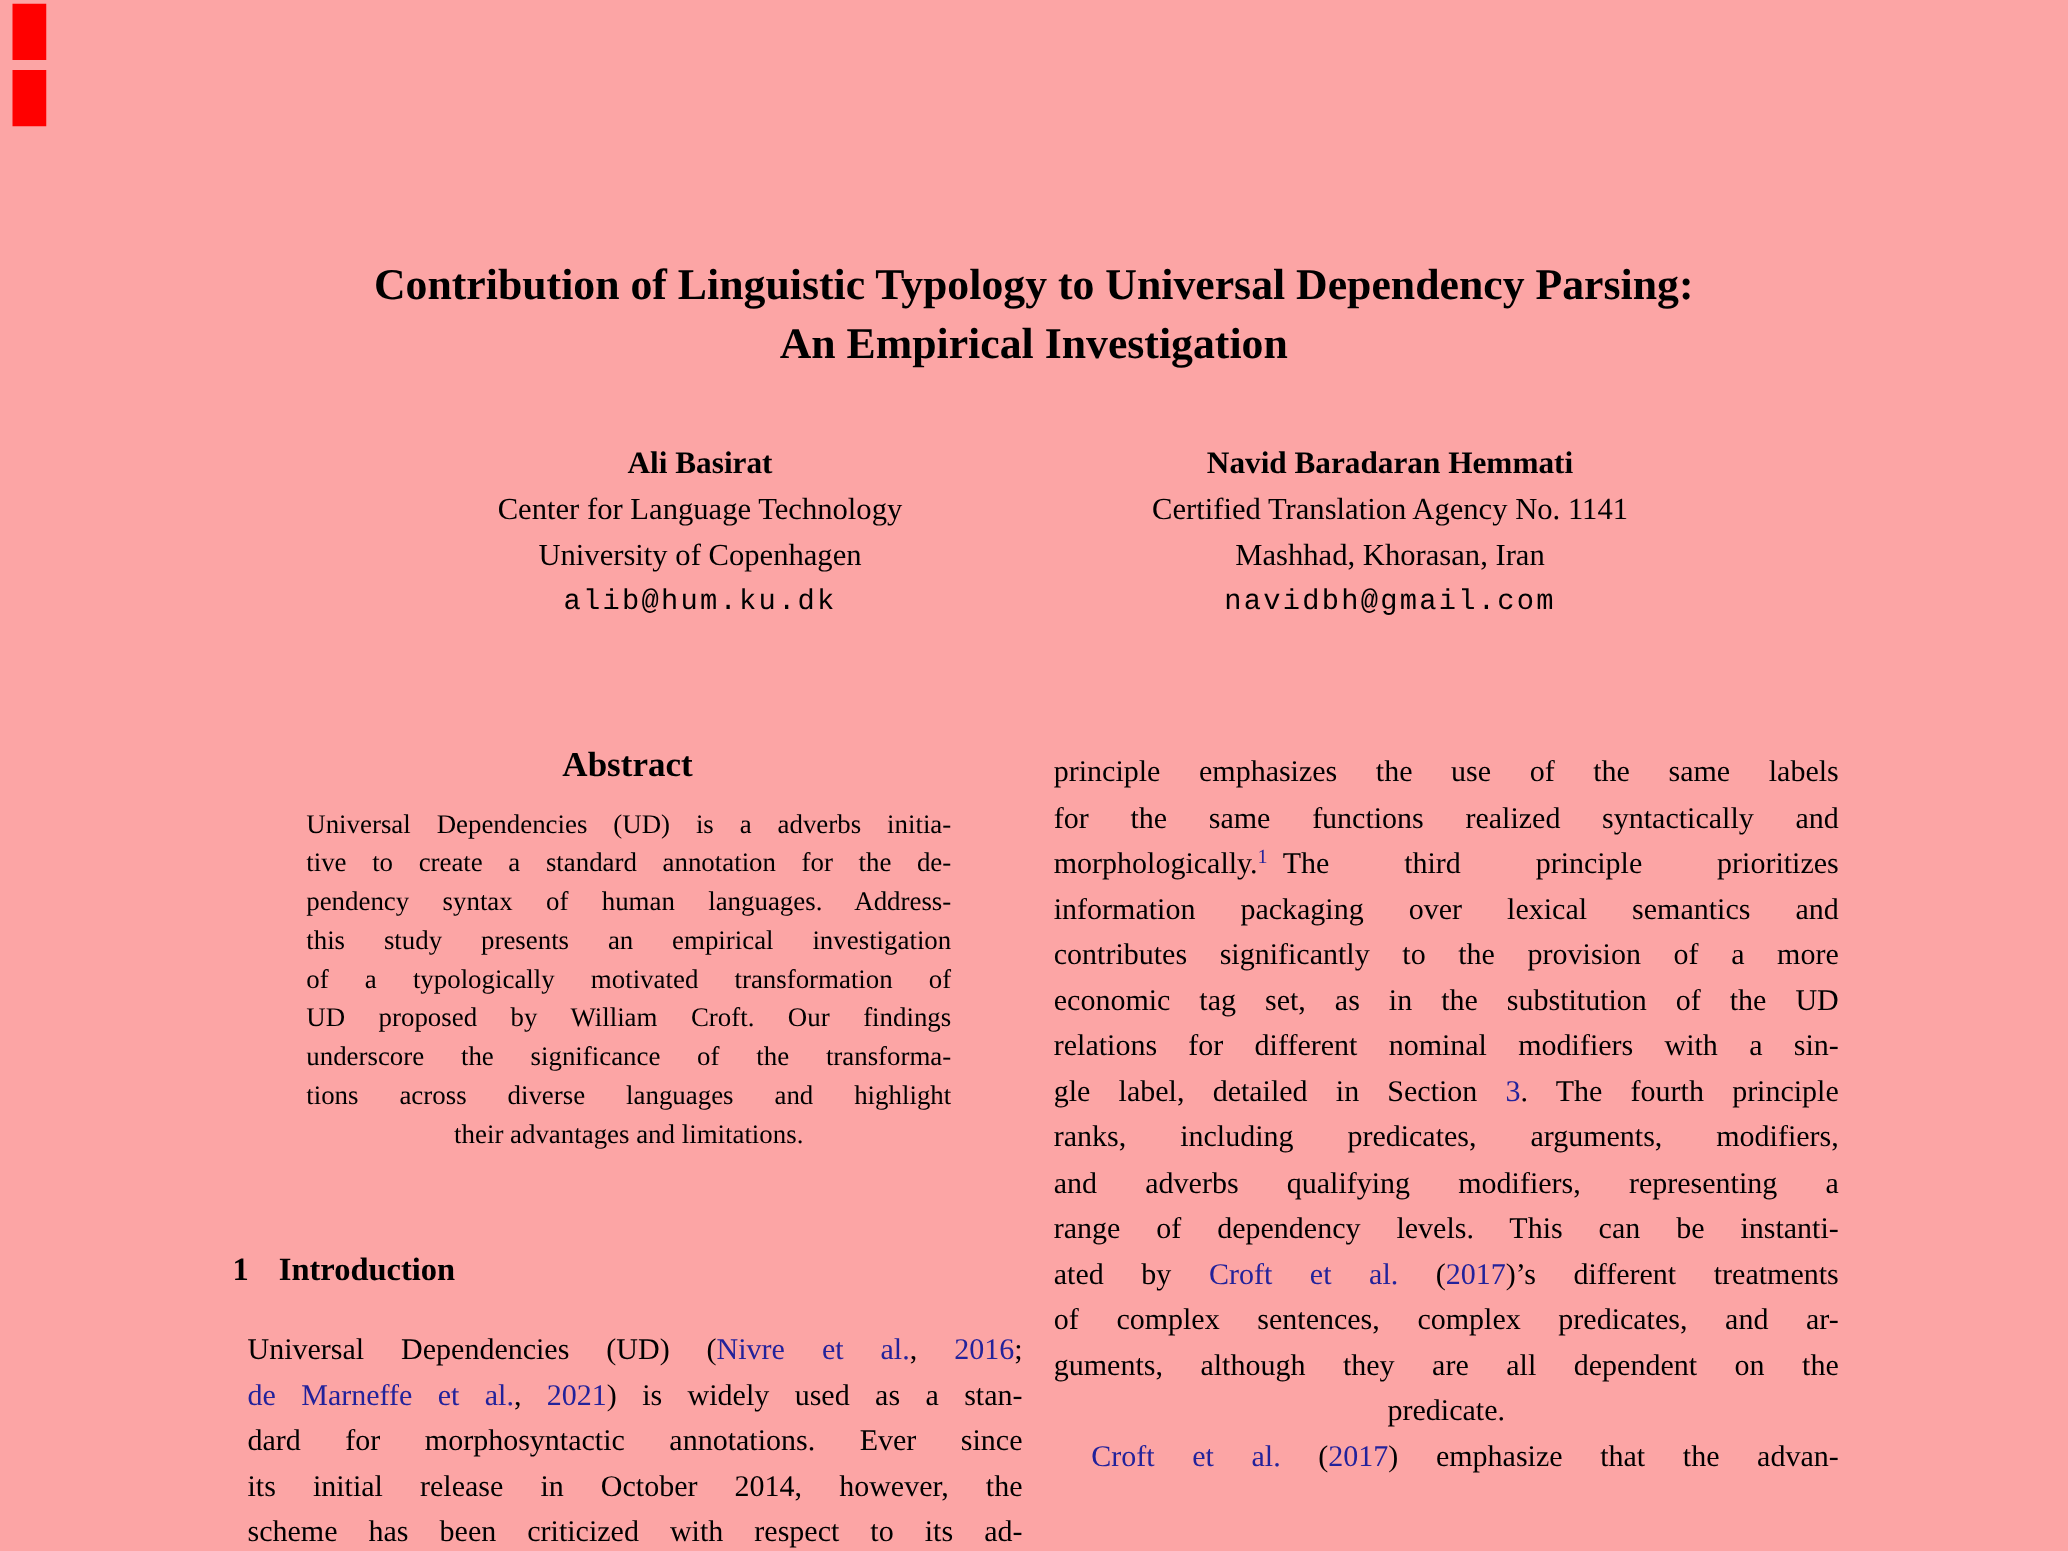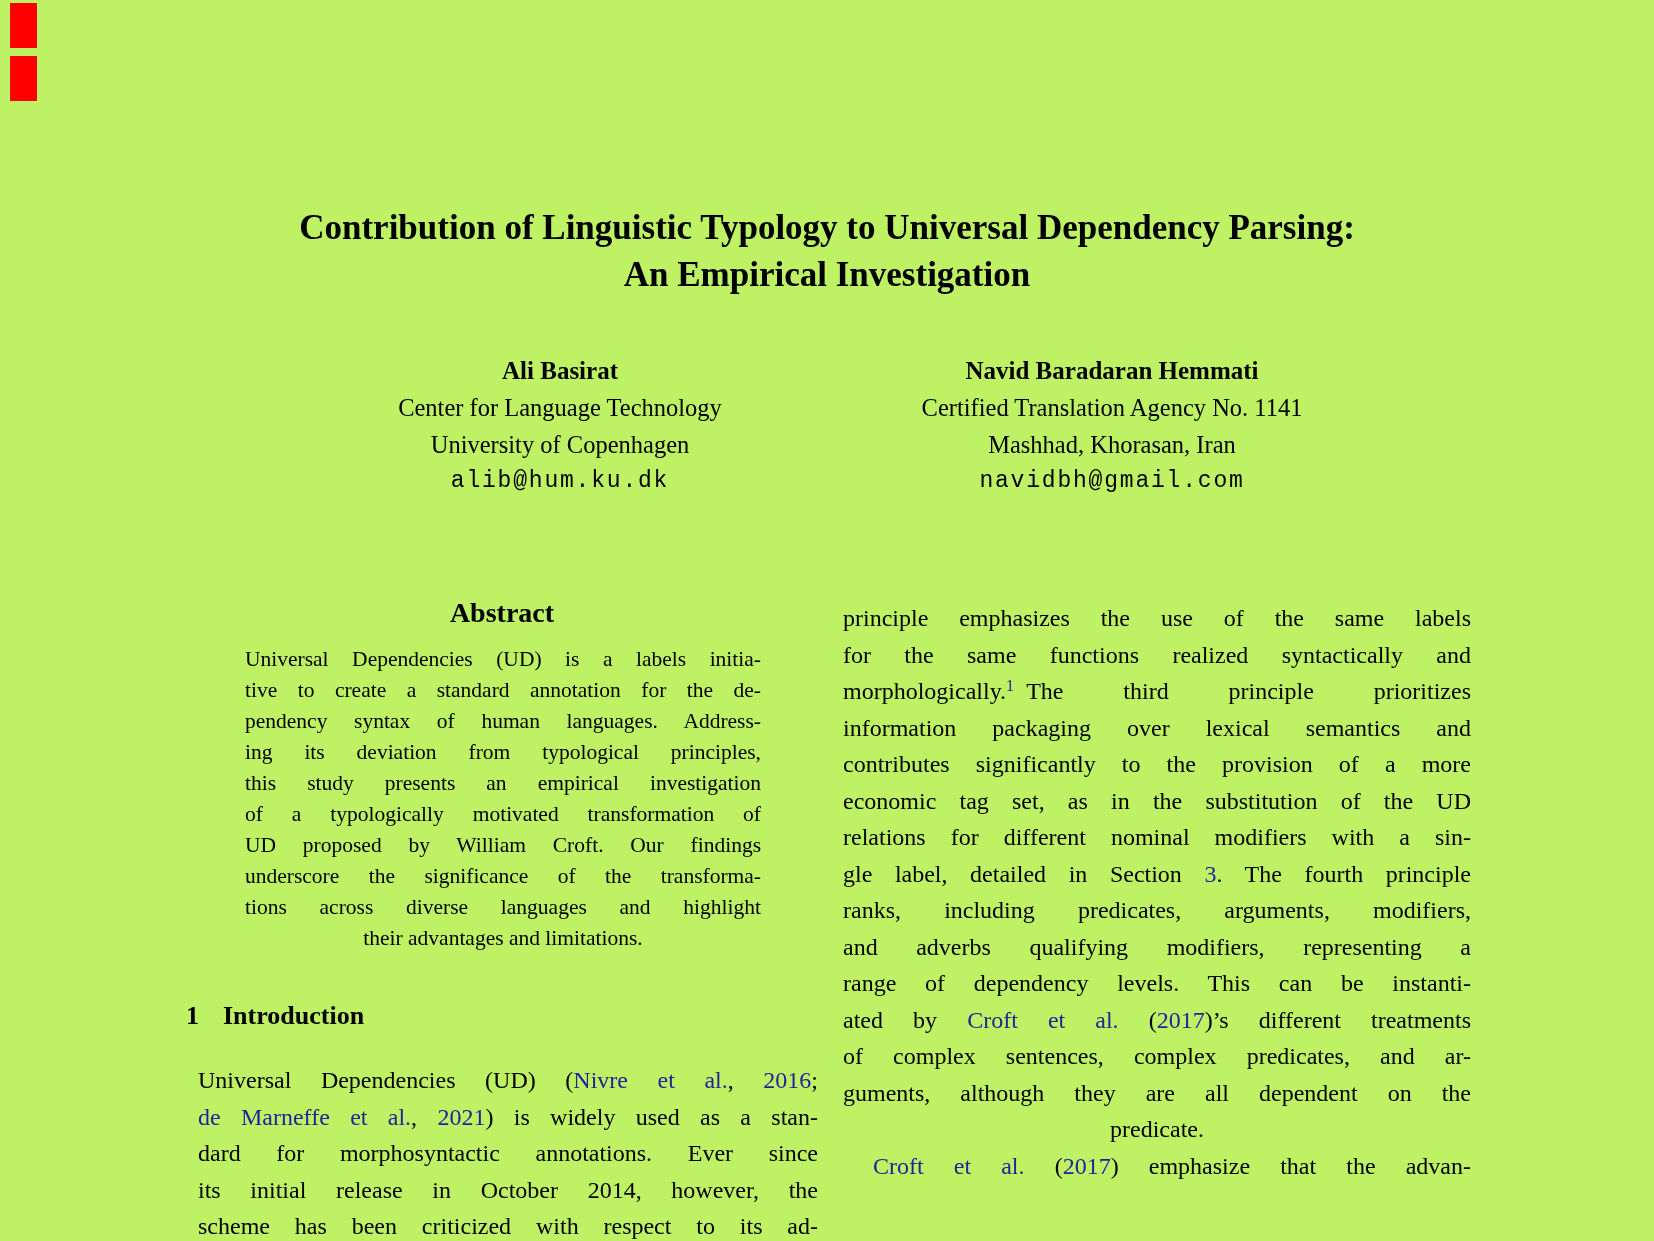--- a/index.html
+++ b/index.html
@@ -1,16 +1,16 @@
 <!DOCTYPE html>
 <html style="--link: #22229b;"><head>
 <meta charset="utf-8">
 <style>
   html,body{margin:0;padding:0;background:#ffffff;}
-  .page{position:relative;width:1654px;height:1241px;background:#bef264;
+  .page{position:relative;width:1654px;height:1241px;background:#fca5a5;
         font-family:"Liberation Serif",serif;color:#000000;overflow:hidden;}
 
   .marker-bar{position:absolute;width:27px;height:45px;}
   #marker-top{left:10px;top:3px;}
   #marker-bottom{left:10px;top:56px;}
 
   .title{position:absolute;left:186px;top:204px;width:1282px;text-align:center;
          font-size:35px;font-weight:bold;line-height:47px;}
 
   .author-block{position:absolute;top:352px;width:520px;text-align:center;}
@@ -67,24 +67,23 @@
   <div class="author-block" id="author-1">
     <div class="author-name">Navid Baradaran Hemmati</div>
     <div class="author-line">Certified Translation Agency No. 1141</div>
     <div class="author-line">Mashhad, Khorasan, Iran</div>
     <div class="author-email">navidbh@gmail.com</div>
   </div>
 
   <div class="abstract-heading">Abstract</div>
 
   <div class="abstract-body">
-      <div class="line"><span>Universal Dependencies (UD) is a labels initia-</span></div>
+      <div class="line"><span>Universal Dependencies (UD) is a adverbs initia-</span></div>
       <div class="line"><span>tive to create a standard annotation for the de-</span></div>
       <div class="line"><span>pendency syntax of human languages. Address-</span></div>
-      <div class="line"><span>ing its deviation from typological principles,</span></div>
       <div class="line"><span>this study presents an empirical investigation</span></div>
       <div class="line"><span>of a typologically motivated transformation of</span></div>
       <div class="line"><span>UD proposed by William Croft. Our findings</span></div>
       <div class="line"><span>underscore the significance of the transforma-</span></div>
       <div class="line"><span>tions across diverse languages and highlight</span></div>
       <div class="line last"><span>their advantages and limitations.</span></div>
     </div>
 
   <div class="section-heading">
     <span class="section-number">1</span><span>Introduction</span>

